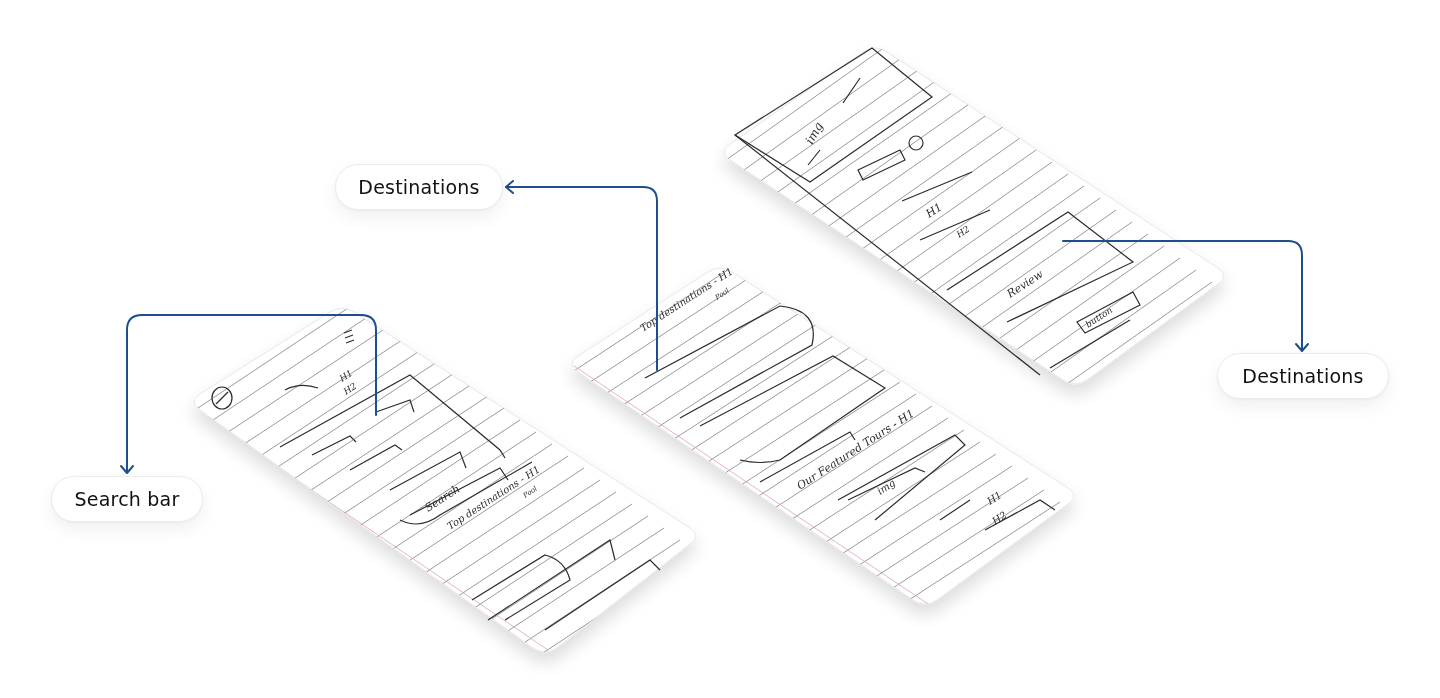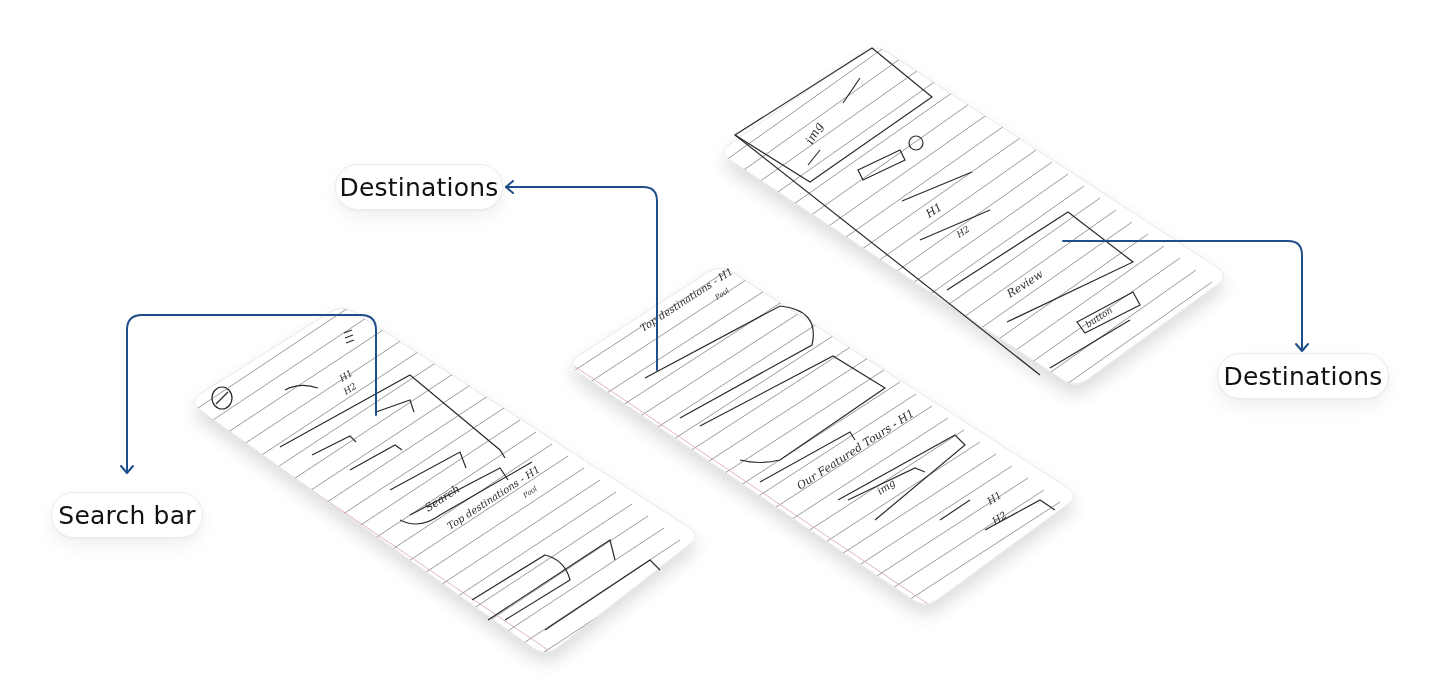--- a/index.html
+++ b/index.html
@@ -23,27 +23,27 @@
       position: absolute;
       height: 46px;
       border-radius: 23px;
       background: #ffffff;
       border: 1px solid #ececec;
       box-shadow: 0 8px 18px rgba(0,0,0,0.06), 0 1px 3px rgba(0,0,0,0.04);
       display: flex;
       align-items: center;
       justify-content: center;
       color: #111111;
-      font-size: 25px;
+      font-size: 19px;
       letter-spacing: 0.2px;
       box-sizing: border-box;
       white-space: nowrap;
     }
     #pill-destinations { left: 335px; top: 164px; width: 168px; }
-    #pill-search { left: 51px; top: 492px; width: 152px; }
+    #pill-search { left: 51px; top: 476px; width: 152px; }
     #pill-testimonials { left: 1217px; top: 353px; width: 172px; }
   </style>
 </head>
 <body>
 
 <svg class="canvas" viewBox="0 0 1440 698" xmlns="http://www.w3.org/2000/svg">
   <defs>
     <filter id="shadow" x="-20%" y="-20%" width="140%" height="140%">
       <feGaussianBlur in="SourceAlpha" stdDeviation="9"></feGaussianBlur>
       <feOffset dx="0" dy="10" result="ob"></feOffset>

